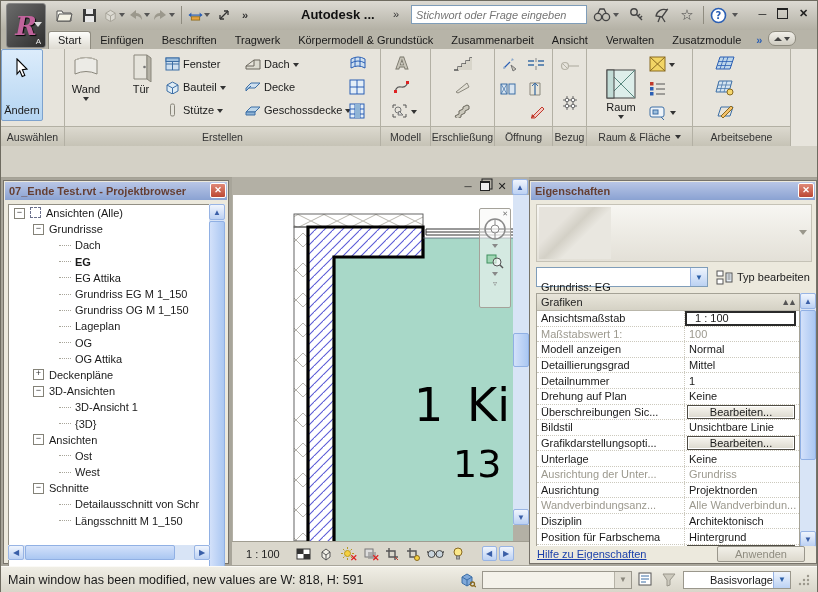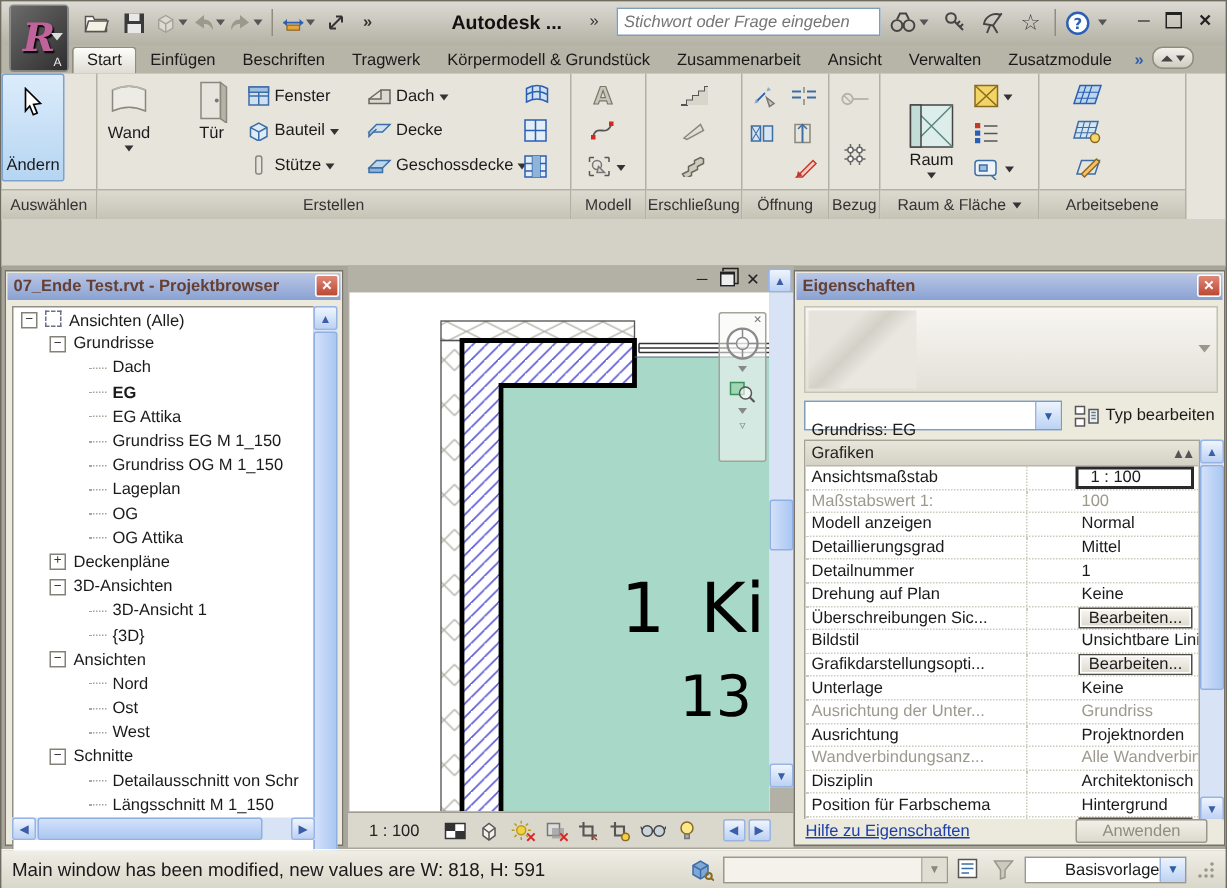--- a/index.html
+++ b/index.html
@@ -83,21 +83,21 @@
   #prop-preview{position:absolute;left:6px;top:23px;width:276px;height:58px;background:linear-gradient(#f7f6f2,#e3e0d7);border:1px solid #c5c2b6;box-sizing:border-box;}
   #prop-preview .thumb{position:absolute;left:2px;top:2px;width:72px;height:52px;background:linear-gradient(135deg,#e6e3dc 30%,#d3d0c6 45%,#e9e7e0 60%);}
   #prop-preview .pdd{position:absolute;right:4px;top:25px;width:0;height:0;border-left:4px solid transparent;border-right:4px solid transparent;border-top:5px solid #9a978c;}
   #type-selector{position:absolute;left:6px;top:86px;width:172px;height:20px;background:#fff;border:1px solid #7f9db9;box-sizing:border-box;display:flex;align-items:center;}
   #type-selector .txt{flex:1;padding-left:4px;margin-top:20px;}
   .combo-dd{width:16px;height:100%;background:linear-gradient(#eef4fd,#bcd2f3);border-left:1px solid #98b4e4;display:flex;align-items:center;justify-content:center;color:#2b5fa8;font-size:8px;}
   #edit-type{position:absolute;left:186px;top:86px;height:20px;display:flex;align-items:center;gap:4px;}
   #prop-grid{position:absolute;left:6px;top:112px;width:264px;height:254px;background:#fff;border:1px solid #a5a296;box-sizing:border-box;overflow:hidden;}
   .psec{height:16px;background:linear-gradient(#e8e5da,#d5d2c5);border-bottom:1px solid #b9b6aa;display:flex;align-items:center;padding:0 4px;color:#222;}
   .psec .chev{margin-left:auto;color:#555;font-size:9px;letter-spacing:-2px;}
-  .prow{height:15.6px;display:flex;align-items:center;border-bottom:1px dotted #ccc9bd;box-sizing:border-box;gap:32px;}
+  .prow{height:15.6px;display:flex;align-items:center;border-bottom:1px dotted #ccc9bd;box-sizing:border-box;}
   .plabel{width:148px;flex:none;padding-left:4px;border-right:1px dotted #ccc9bd;white-space:nowrap;overflow:hidden;box-sizing:border-box;height:100%;display:flex;align-items:center;}
   .pval{flex:1;padding-left:4px;white-space:nowrap;overflow:hidden;}
   .prow.st-disabled .plabel,.prow.st-disabled .pval{color:#9c998e;}
   .prow.st-button .pval{margin:1px 4px 1px 2px;padding:0;border:1px solid #4f4c44;outline:1px solid #fff;outline-offset:-2px;background:linear-gradient(#f8f6f0,#dcd9ce);text-align:center;font-size:11px;height:12px;line-height:12px;}
   .prow.st-outlined .pval{margin:0 3px 0 0;border:2px solid #2a2a2a;background:#fff;padding-left:8px;height:11px;line-height:11px;}
   #prop-bottom{position:absolute;left:1px;right:1px;bottom:1px;height:16px;background:#ece9dd;display:flex;align-items:center;}
   #help-link{color:#1a3faa;text-decoration:underline;margin-left:6px;}
   #apply-btn{margin-left:auto;margin-right:10px;width:86px;height:14px;background:linear-gradient(#f2f0e9,#ddd9cd);border:1px solid #9a978c;border-radius:2px;color:#8f8c80;text-align:center;line-height:14px;}
 
   
@@ -571,24 +571,20 @@
         <div class="treerow lv2">
           <span class="exp"></span>
           <span class="tlabel">{3D}</span>
         </div>
 
         <div class="treerow lv1">
           <span class="exp">−</span>
           <span class="tlabel">Ansichten</span>
         </div>
 
-        <div class="treerow lv2">
-          <span class="exp"></span>
-          <span class="tlabel">Nord</span>
-        </div>
 
         <div class="treerow lv2">
           <span class="exp"></span>
           <span class="tlabel">Ost</span>
         </div>
 
 
         <div class="treerow lv2">
           <span class="exp"></span>
           <span class="tlabel">West</span>

